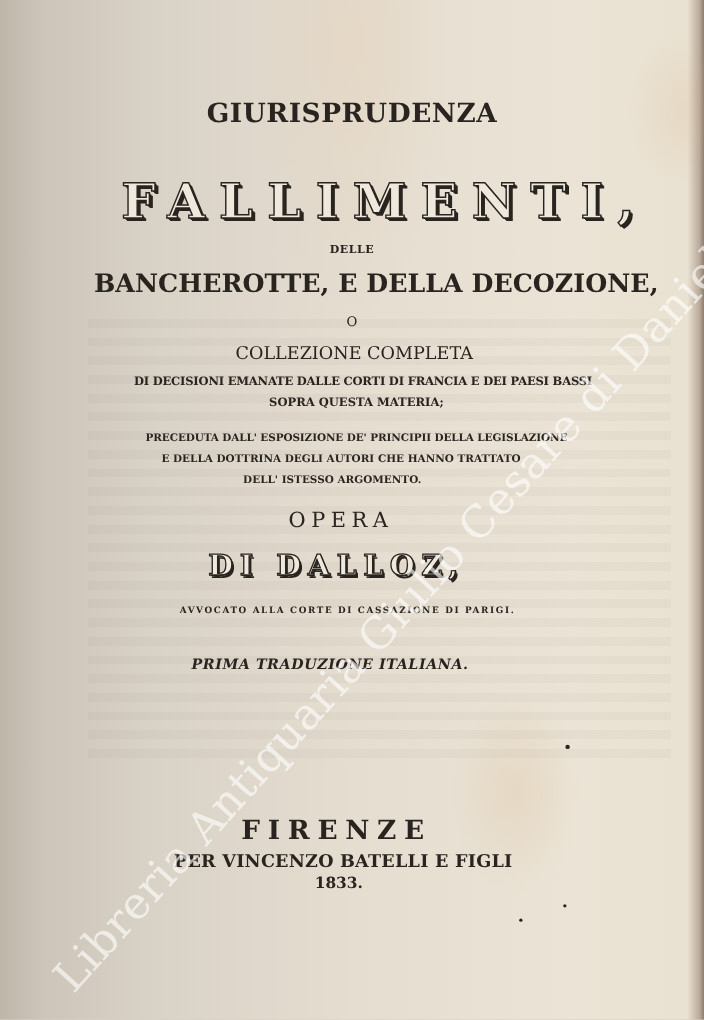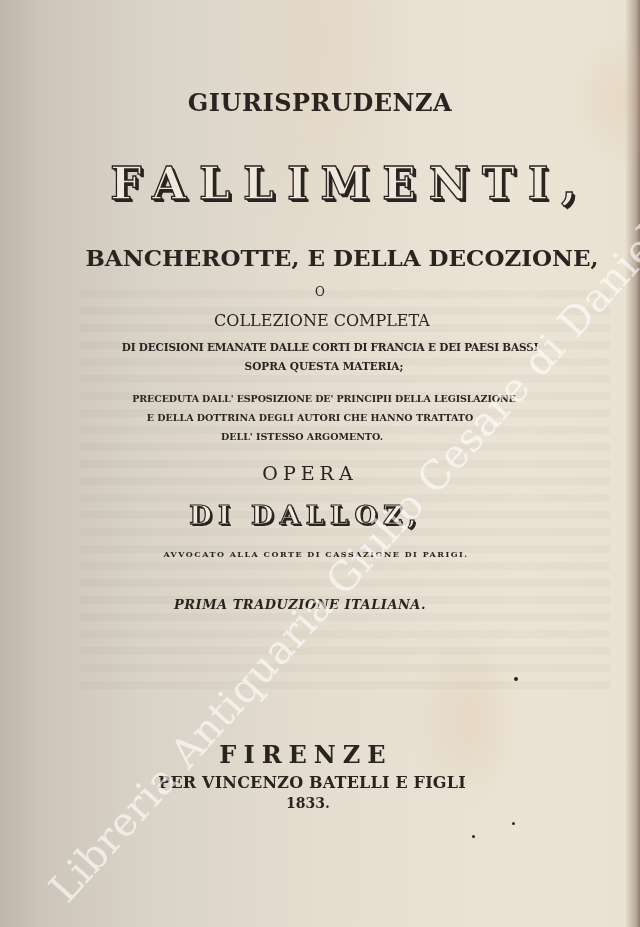--- a/index.html
+++ b/index.html
@@ -60,20 +60,21 @@
     }
   </style>
 </head>
 <body>
 
 <div class="page">
   <div class="bleed"></div>
 
   <div class="line t1">GIURISPRUDENZA</div>
   <div class="line t3">FALLIMENTI,</div>
+  <div class="line t4">DELLE</div>
   <div class="line t5">BANCHEROTTE, E DELLA DECOZIONE,</div>
   <div class="line t6">O</div>
   <div class="line t7">COLLEZIONE COMPLETA</div>
   <div class="line t8">DI DECISIONI EMANATE DALLE CORTI DI FRANCIA E DEI PAESI BASSI</div>
   <div class="line t9">SOPRA QUESTA MATERIA;</div>
   <div class="line t10">PRECEDUTA DALL' ESPOSIZIONE DE' PRINCIPII DELLA LEGISLAZIONE</div>
   <div class="line t11">E DELLA DOTTRINA DEGLI AUTORI CHE HANNO TRATTATO</div>
   <div class="line t12">DELL' ISTESSO ARGOMENTO.</div>
   <div class="line t13">OPERA</div>
   <div class="line t14">DI DALLOZ,</div>

